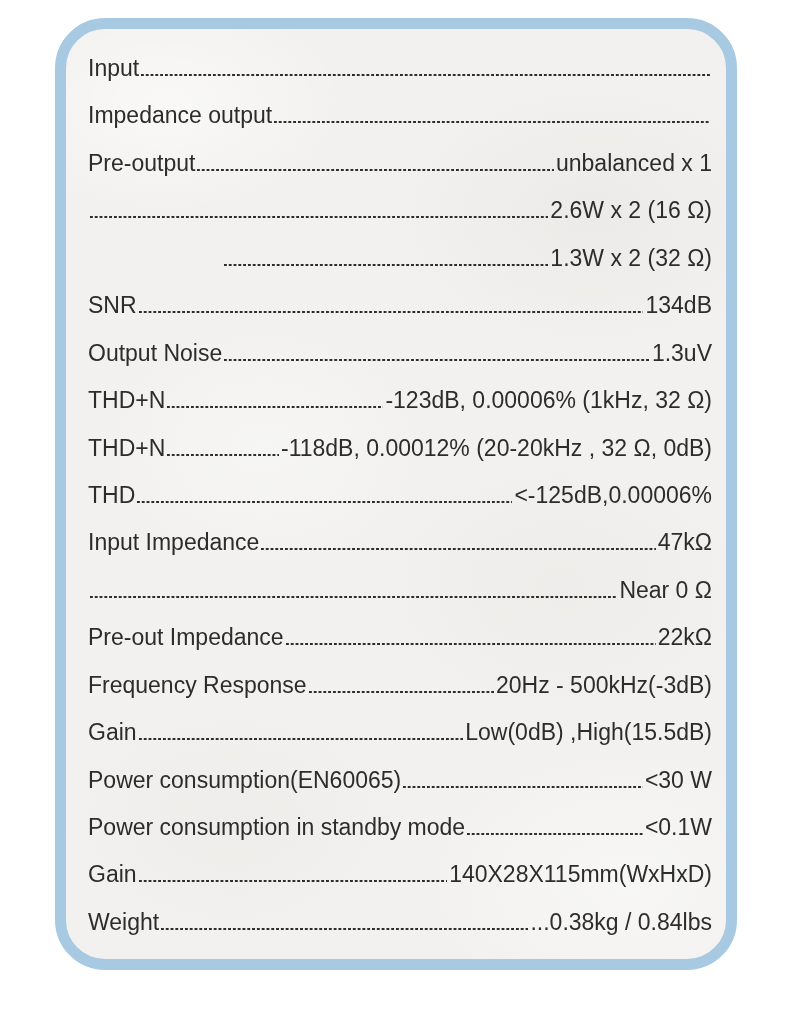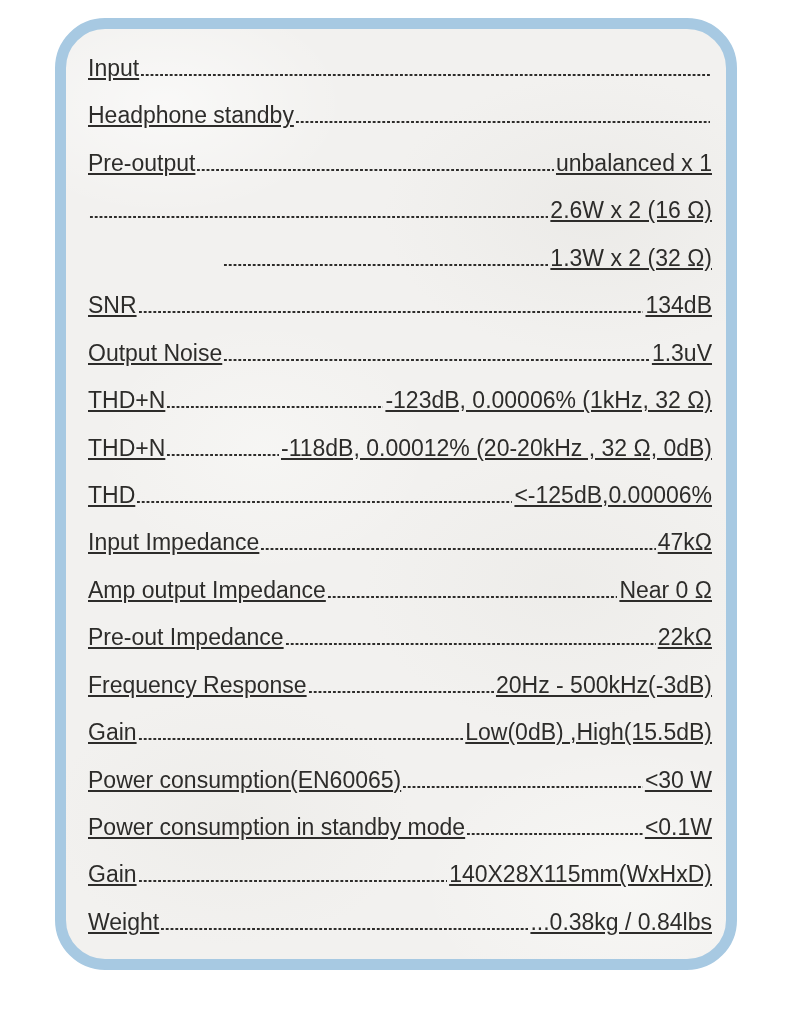--- a/index.html
+++ b/index.html
@@ -42,21 +42,20 @@
     justify-content: space-between;
   }
   .row {
     display: flex;
     align-items: baseline;
     height: 30px;
     line-height: 30px;
     font-size: 23px;
     color: #2d2c2a;
     white-space: nowrap;
-    text-decoration: underline;
   }
   .row.indent {
     padding-left: 134px;
   }
   .label, .value {
     flex: 0 0 auto;
     line-height: 30px;
   }
   .leader {
     flex: 1 1 auto;
@@ -75,21 +74,21 @@
 
 <div class="frame">
   <div class="paper">
 
     <div class="row">
       <span class="label">Input</span>
       <span class="leader"></span>
     </div>
 
     <div class="row">
-      <span class="label">Headphone standby</span>
+      <span class="label">Impedance output</span>
       <span class="leader"></span>
     </div>
 
     <div class="row">
       <span class="label">Pre-output</span>
       <span class="leader"></span>
       <span class="value">unbalanced x 1</span>
     </div>
 
     <div class="row">
@@ -133,21 +132,20 @@
       <span class="value">&lt;-125dB,0.00006%</span>
     </div>
 
     <div class="row">
       <span class="label">Input Impedance</span>
       <span class="leader"></span>
       <span class="value">47kΩ</span>
     </div>
 
     <div class="row">
-      <span class="label">Amp output Impedance</span>
       <span class="leader"></span>
       <span class="value">Near 0 Ω</span>
     </div>
 
     <div class="row">
       <span class="label">Pre-out Impedance</span>
       <span class="leader"></span>
       <span class="value">22kΩ</span>
     </div>
 

